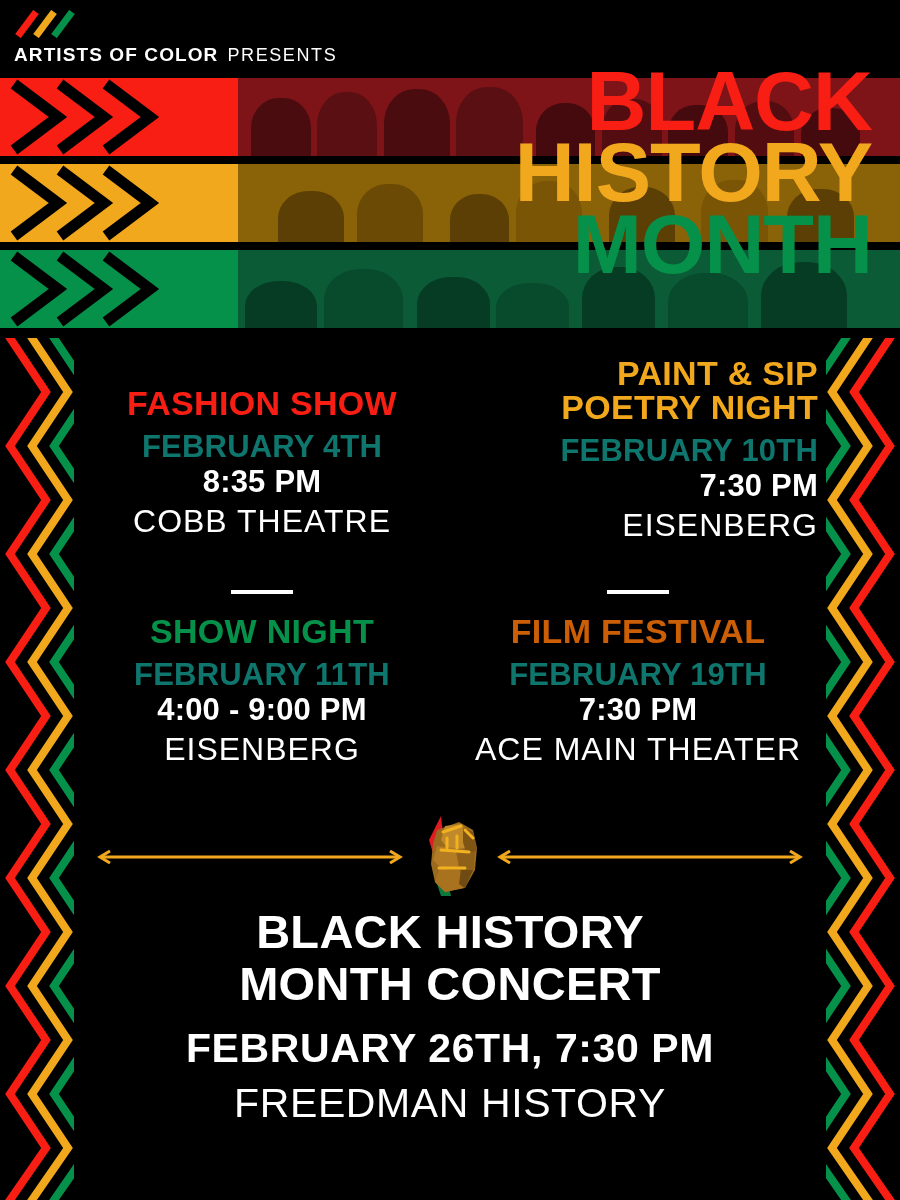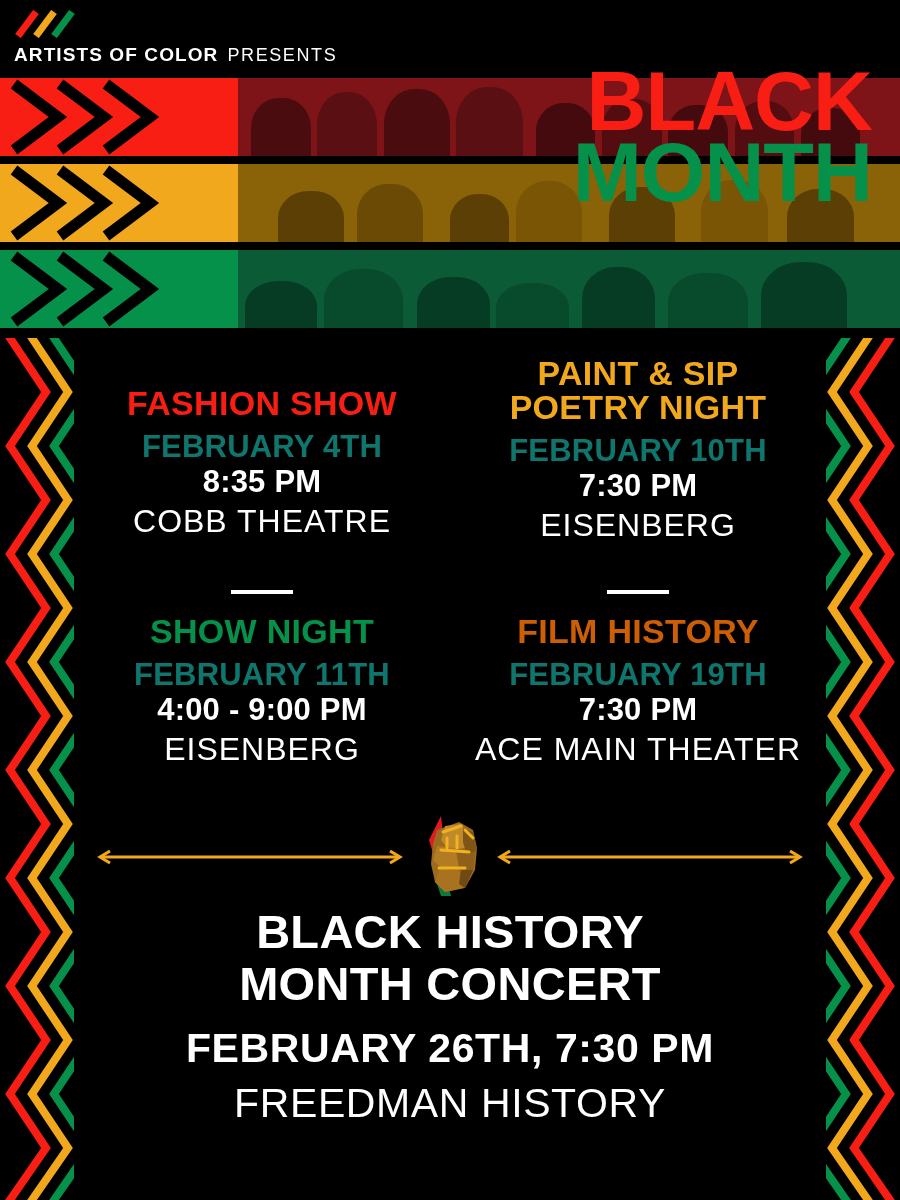--- a/index.html
+++ b/index.html
@@ -74,21 +74,21 @@
   .zig-right { right:0; transform:scaleX(-1); }
 
   
   .events {
     position:absolute; left:74px; top:352px; width:752px; height:450px;
   }
   .ev {
     position:absolute; width:376px; text-align:center; padding:0 8px;
   }
   .ev-0 { left:0;    top:34px; }
-  .ev-1 { left:376px; top:4px;  }
+  .ev-1 { left:376px; top:4px;text-align:right;  }
   .ev-2 { left:0;    top:262px; }
   .ev-3 { left:376px; top:262px; }
 
   .ev-name {
     font-size:34px; font-weight:bold; line-height:1.0;
     letter-spacing:0.3px; margin-bottom:9px;
   }
   .ev-date {
     color:#0f766e; font-size:31px; font-weight:bold;
     line-height:1.14; letter-spacing:0.2px;
@@ -229,20 +229,21 @@
             <polyline points="60,6 104,39 60,72"></polyline>
             <polyline points="106,6 150,39 106,72"></polyline>
           </g>
         </svg>
       </div>
     </div>
   </div>
 
   <div class="title">
     <span class="t-black" style="color:#F91E14">BLACK</span>
+    <span class="t-history" style="color:#F2A81D">HISTORY</span>
     <span class="t-month" style="color:#06914A">MONTH</span>
   </div>
 
   <div class="zig zig-left">
     <svg viewBox="0 0 74 862" width="74" height="862" preserveAspectRatio="none">
       <g fill="none" stroke-width="8" stroke-linecap="square">
         <polyline stroke="#F91E14" points="10,0 46,54 10,108 46,162 10,216 46,270 10,324 46,378 10,432 46,486 10,540 46,594 10,648 46,702 10,756 46,810 10,862"></polyline>
         <polyline stroke="#F2A81D" points="32,0 68,54 32,108 68,162 32,216 68,270 32,324 68,378 32,432 68,486 32,540 68,594 32,648 68,702 32,756 68,810 32,862"></polyline>
         <polyline stroke="#06914A" points="54,0 90,54 54,108 90,162 54,216 90,270 54,324 90,378 54,432 90,486 54,540 90,594 54,648 90,702 54,756 90,810 54,862"></polyline>
       </g>
@@ -277,21 +278,21 @@
     </div>
 
     <div class="ev ev-2">
       <div class="ev-name" style="color:#06914A">SHOW NIGHT</div>
       <div class="ev-date">FEBRUARY 11TH</div>
       <div class="ev-time">4:00 - 9:00 PM</div>
       <div class="ev-venue">EISENBERG</div>
     </div>
 
     <div class="ev ev-3">
-      <div class="ev-name" style="color:#CC5E06">FILM HISTORY</div>
+      <div class="ev-name" style="color:#CC5E06">FILM FESTIVAL</div>
       <div class="ev-date">FEBRUARY 19TH</div>
       <div class="ev-time">7:30 PM</div>
       <div class="ev-venue">ACE MAIN THEATER</div>
     </div>
 
     <div class="divider div-l"></div>
     <div class="divider div-r"></div>
   </div>
 
   <div class="fist-row">

